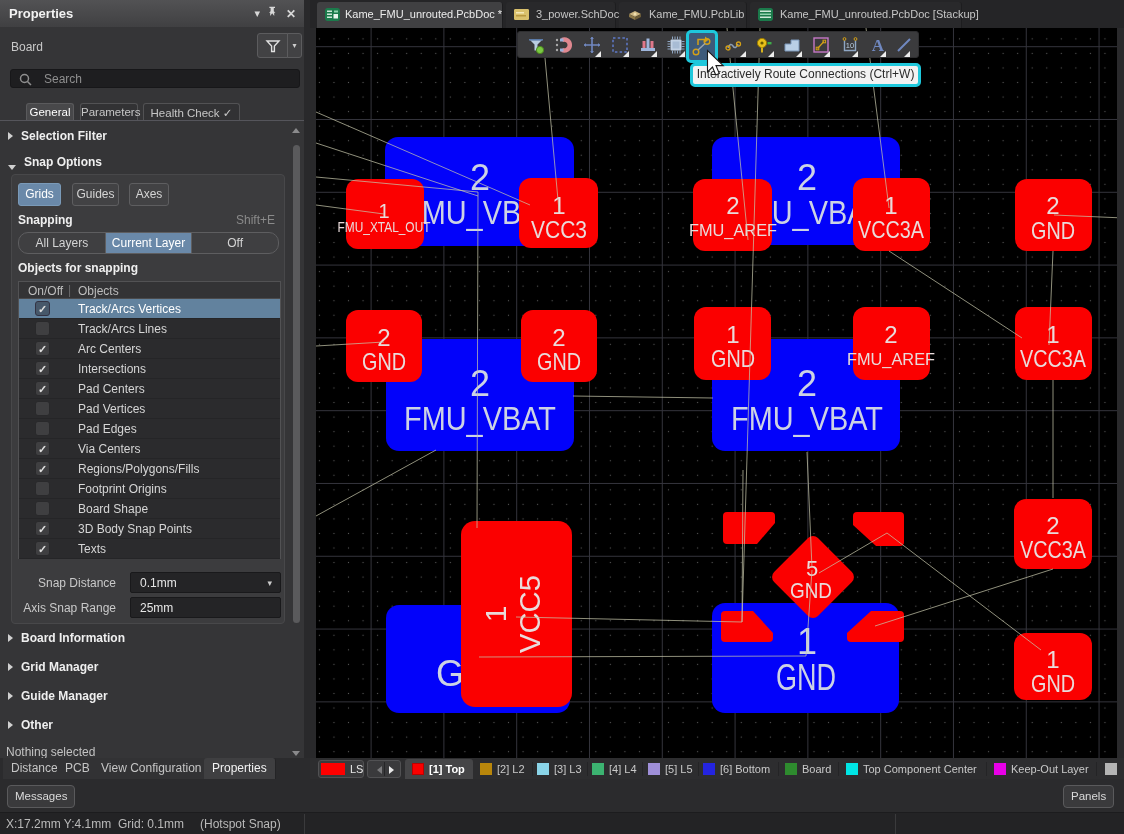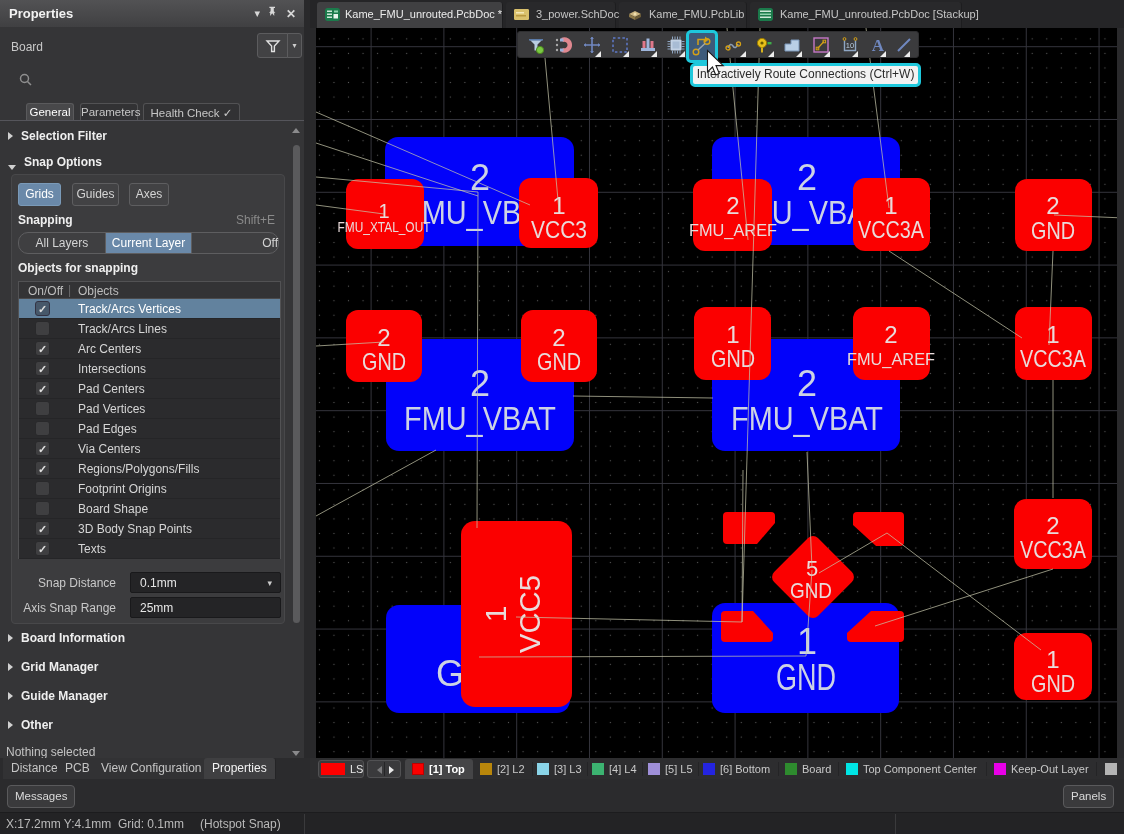--- a/index.html
+++ b/index.html
@@ -21,21 +21,21 @@
 .ptab.act { background:#48484a; color:#fff; border-color:#5a5a5c; }
 #tabline { left:0; top:120px; width:304px; height:1px; background:#55555b; }
 .sechead { position:absolute; font-size:12px; font-weight:bold; color:#efefef; }
 .sechead .arr { display:inline-block; width:0; height:0; margin-right:8px; }
 .arr-r { border-top:4px solid transparent; border-bottom:4px solid transparent; border-left:5px solid #d0d0d0; }
 .arr-d { border-left:4px solid transparent; border-right:4px solid transparent; border-top:5px solid #d0d0d0; position:relative; top:4px;}
 .btn { position:absolute; height:23px; background:#424244; border:1px solid #5e5e60; border-radius:3px; color:#d4d4d4; font-size:12px; text-align:center; }
 .btn.sel { background:#6a89a9; border-color:#7a9ab8; color:#fff; }
 #seg { left:18px; top:232px; width:261px; height:22px; border:1px solid #5e5e60; border-radius:10px; display:flex; background:#3f3f41; }
 #seg div { flex:1; font-size:12px; color:#d4d4d4; text-align:center; line-height:20px; border-right:1px solid #5e5e60; }
-#seg div:last-child { border-right:none;text-align:right; }
+#seg div:last-child { border-right:none; }
 #seg .sel { background:#6a89a9; color:#fff; }
 #objtable { left:18px; top:281px; width:263px; height:278px; border:1px solid #525254; background:#2b2b2d; }
 #objtable .hdr { height:17px; background:#333335; border-bottom:1px solid #4a4a4c; color:#bdbdbd; font-size:12px; position:relative; }
 #objtable .row { height:20px; position:relative; border-bottom:1px solid #252527; color:#d6d6d6; font-size:12px; }
 #objtable .row.sel { background:#62829e; color:#fff; }
 .cb { position:absolute; left:16px; top:2px; width:15px; height:15px; background:#3f3f41; border:1px solid #29292b; border-radius:3px; color:#dedede; font-size:11px; font-weight:bold; text-align:center; line-height:14px; }
 .row.sel .cb { background:#47586a; border-color:#334; }
 .rowtxt { position:absolute; left:59px; top:3px; }
 .flbl { position:absolute; font-size:12px; color:#c9c9c9; text-align:right; width:100px; left:16px; }
 .fctl { position:absolute; left:130px; width:151px; height:21px; background:#242426; border:1px solid #19191b; border-radius:2px; color:#e6e6e6; font-size:12px; line-height:20px; padding-left:9px; }
@@ -100,20 +100,21 @@
         </svg>
   <span class="ic" style="right:8px;font-size:12px;font-weight:bold">✕</span>
  </div>
  <div class="boardlbl abs">Board</div>
  <div id="filtergrp" class="abs">
   <div class="b1"><svg width="29" height="23">
             <path d="M9 7 h12 l-4.6 5 v5.5 l-2.8 0 v-5.5 Z" fill="none" stroke="#e0e0e0" stroke-width="1.4"></path>
           </svg></div>
   <div class="b2">▾</div>
  </div>
+ <div id="searchbox" class="abs">Search</div>
  <svg class="abs" style="left:19px;top:73px" width="13" height="13">
         <circle cx="5.5" cy="5.5" r="4" fill="none" stroke="#8f8f8f" stroke-width="1.5"></circle>
         <line x1="8.5" y1="8.5" x2="12" y2="12" stroke="#8f8f8f" stroke-width="1.5"></line>
       </svg>
  <div class="ptab act" style="left:26px;width:48px">General</div>
  <div class="ptab" style="left:80px;width:58px">Parameters</div>
  <div class="ptab" style="left:143px;width:97px">Health Check ✓</div>
  <div id="tabline" class="abs"></div>
  <div class="sechead" style="left:8px;top:129px"><span class="arr arr-r"></span>Selection Filter</div>
  <div class="sechead" style="left:8px;top:155px"><span class="arr arr-d"></span>Snap Options</div>

